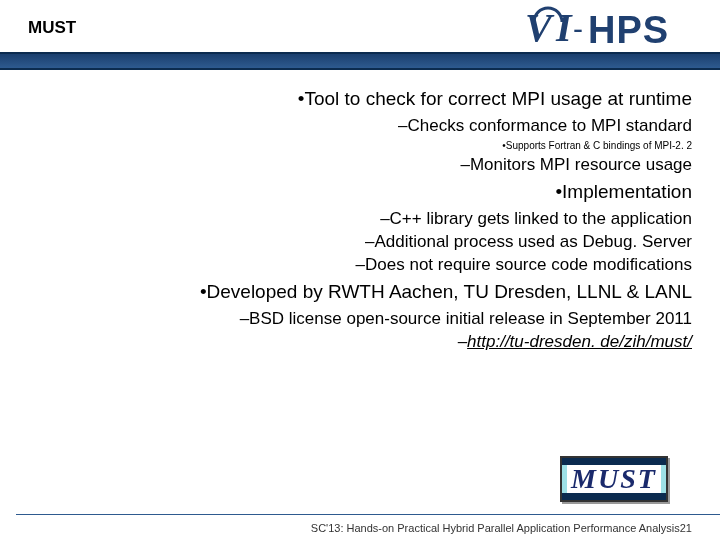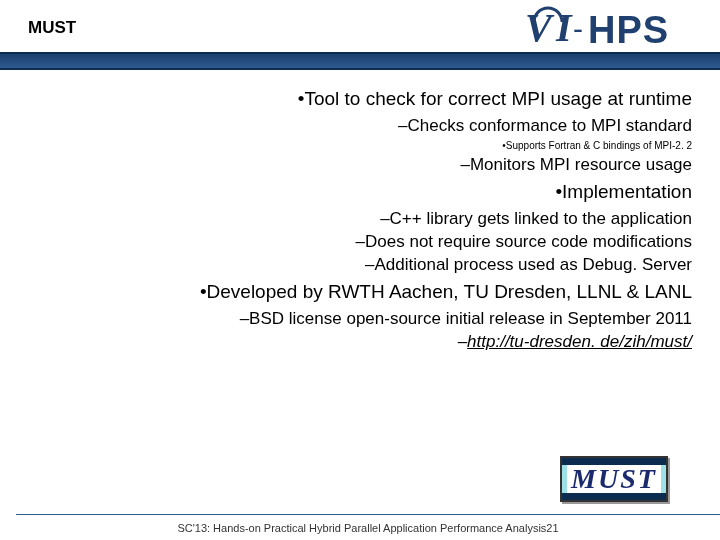--- a/index.html
+++ b/index.html
@@ -48,21 +48,21 @@
   ul.l3 { list-style: none; margin: 4px 0 4px 40px; font-size: 10px; }
   ul.l3 > li > span.b { display: inline-block; width: 16px; vertical-align: top; }
   a.link { color: #000; text-decoration: underline; font-style: italic; }
   .footer {
     position: absolute;
     left: 16px; right: 0; bottom: 0;
     height: 26px;
     border-top: 1px solid #2e5a8f;
     font-size: 11px;
     color: #333;
-    display: flex; align-items: center; justify-content: center;
+    display: flex; align-items: center; justify-content: flex-end;
     padding: 0 28px;
   }
   .must-logo {
     position: absolute;
     right: 52px; bottom: 38px;
     width: 108px; height: 46px;
   }
   .must-logo .frame {
     width: 108px; height: 46px;
     border: 2px solid #333;
@@ -121,24 +121,24 @@
         </li>
       </ul>
     </li>
     <li>
       <span class="b">•</span><span>Implementation</span>
       <ul class="l2">
         <li>
           <span class="b">–</span><span>C++ library gets linked to the application</span>
         </li>
         <li>
-          <span class="b">–</span><span>Does not require source code modifications</span>
+          <span class="b">–</span><span>Additional process used as Debug. Server</span>
         </li>
         <li>
-          <span class="b">–</span><span>Additional process used as Debug. Server</span>
+          <span class="b">–</span><span>Does not require source code modifications</span>
         </li>
       </ul>
     </li>
     <li>
       <span class="b">•</span><span>Developed by RWTH Aachen, TU Dresden, LLNL &amp; LANL</span>
       <ul class="l2">
         <li>
           <span class="b">–</span><span>BSD license open-source initial release in September 2011</span>
         </li>
         <li>

